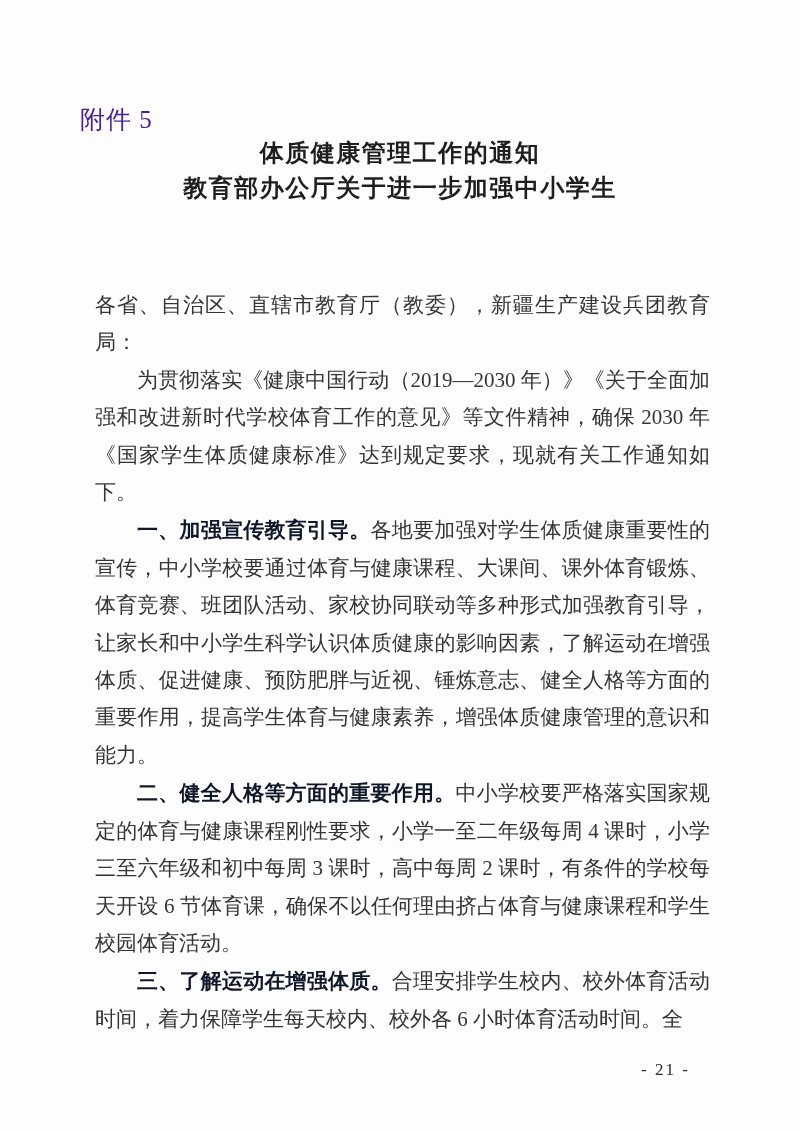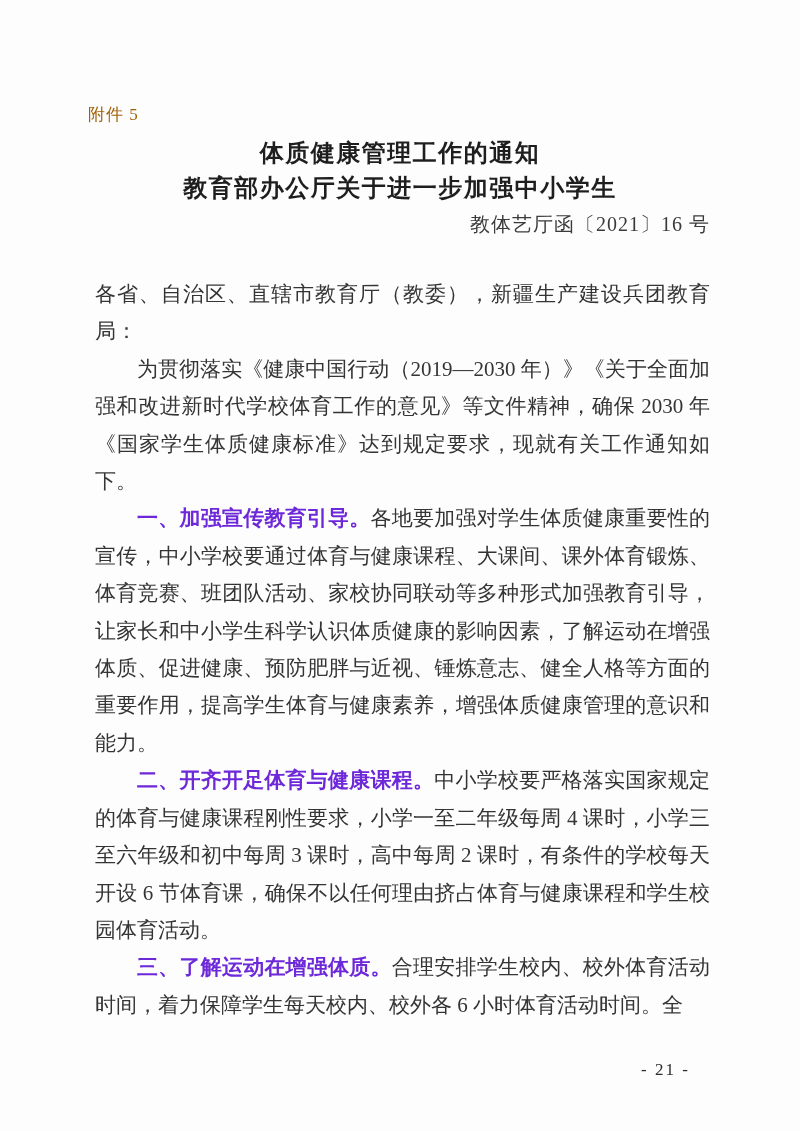--- a/index.html
+++ b/index.html
@@ -14,24 +14,24 @@
     margin: 0 auto;
     background: #fdfdfd;
     color: #2f2f2f;
     font-family: "Liberation Serif", serif;
     overflow: hidden;
     box-sizing: border-box;
   }
   .attachment-label {
     position: absolute;
     top: 103px;
-    left: 88px;
-    font-size: 17px;
+    left: 80px;
+    font-size: 25px;
     letter-spacing: 1px;
-    color: #a16207;
+    color: #4c1d95;
   }
   .doc-title {
     position: absolute;
     top: 135px;
     left: 0;
     right: 0;
     text-align: center;
     font-family: "Liberation Sans", sans-serif;
     font-weight: 700;
     font-size: 24px;
@@ -42,40 +42,40 @@
   .doc-number {
     position: absolute;
     top: 211px;
     right: 90px;
     font-size: 20px;
     letter-spacing: 1px;
     color: #3a3a3a;
   }
   .body-text {
     position: absolute;
-    top: 276px;
+    top: 287px;
     left: 95px;
     width: 615px;
     font-size: 21px;
     line-height: 37.4px;
     text-align: justify;
     text-justify: inter-character;
     color: #343434;
   }
   .body-text p {
     margin: 0;
     padding: 0;
   }
   .body-text p.indent {
     text-indent: 2em;
   }
   .section-lead {
-    font-family: Liberation Serif, serif;
+    font-family: Liberation Sans, sans-serif;
     font-weight: 700;
-    color: #6d28d9;
+    color: #0f172a;
   }
   .page-number {
     position: absolute;
     top: 1060px;
     left: 641px;
     font-size: 17px;
     letter-spacing: 2px;
     color: #2c2c2c;
     white-space: nowrap;
   }
@@ -85,36 +85,35 @@
 
 <div class="page">
 
   <div class="attachment-label">附件 5</div>
 
   <div class="doc-title">
     <div>体质健康管理工作的通知</div>
     <div>教育部办公厅关于进一步加强中小学生</div>
   </div>
 
-  <div class="doc-number">教体艺厅函〔2021〕16 号</div>
 
   <div class="body-text">
 
     <p>各省、自治区、直辖市教育厅（教委），新疆生产建设兵团教育局：</p>
 
     <p class="indent">
       <span>为贯彻落实《健康中国行动（2019—2030 年）》《关于全面加强和改进新时代学校体育工作的意见》等文件精神，确保 2030 年《国家学生体质健康标准》达到规定要求，现就有关工作通知如下。</span>
     </p>
 
     <p class="indent">
       <span class="section-lead">一、加强宣传教育引导。</span><span>各地要加强对学生体质健康重要性的宣传，中小学校要通过体育与健康课程、大课间、课外体育锻炼、体育竞赛、班团队活动、家校协同联动等多种形式加强教育引导，让家长和中小学生科学认识体质健康的影响因素，了解运动在增强体质、促进健康、预防肥胖与近视、锤炼意志、健全人格等方面的重要作用，提高学生体育与健康素养，增强体质健康管理的意识和能力。</span>
     </p>
 
     <p class="indent">
-      <span class="section-lead">二、开齐开足体育与健康课程。</span><span>中小学校要严格落实国家规定的体育与健康课程刚性要求，小学一至二年级每周 4 课时，小学三至六年级和初中每周 3 课时，高中每周 2 课时，有条件的学校每天开设 6 节体育课，确保不以任何理由挤占体育与健康课程和学生校园体育活动。</span>
+      <span class="section-lead">二、健全人格等方面的重要作用。</span><span>中小学校要严格落实国家规定的体育与健康课程刚性要求，小学一至二年级每周 4 课时，小学三至六年级和初中每周 3 课时，高中每周 2 课时，有条件的学校每天开设 6 节体育课，确保不以任何理由挤占体育与健康课程和学生校园体育活动。</span>
     </p>
 
     <p class="indent">
       <span class="section-lead">三、了解运动在增强体质。</span><span>合理安排学生校内、校外体育活动时间，着力保障学生每天校内、校外各 6 小时体育活动时间。全</span>
     </p>
 
   </div>
 
   <div class="page-number">- 21 -</div>
 

